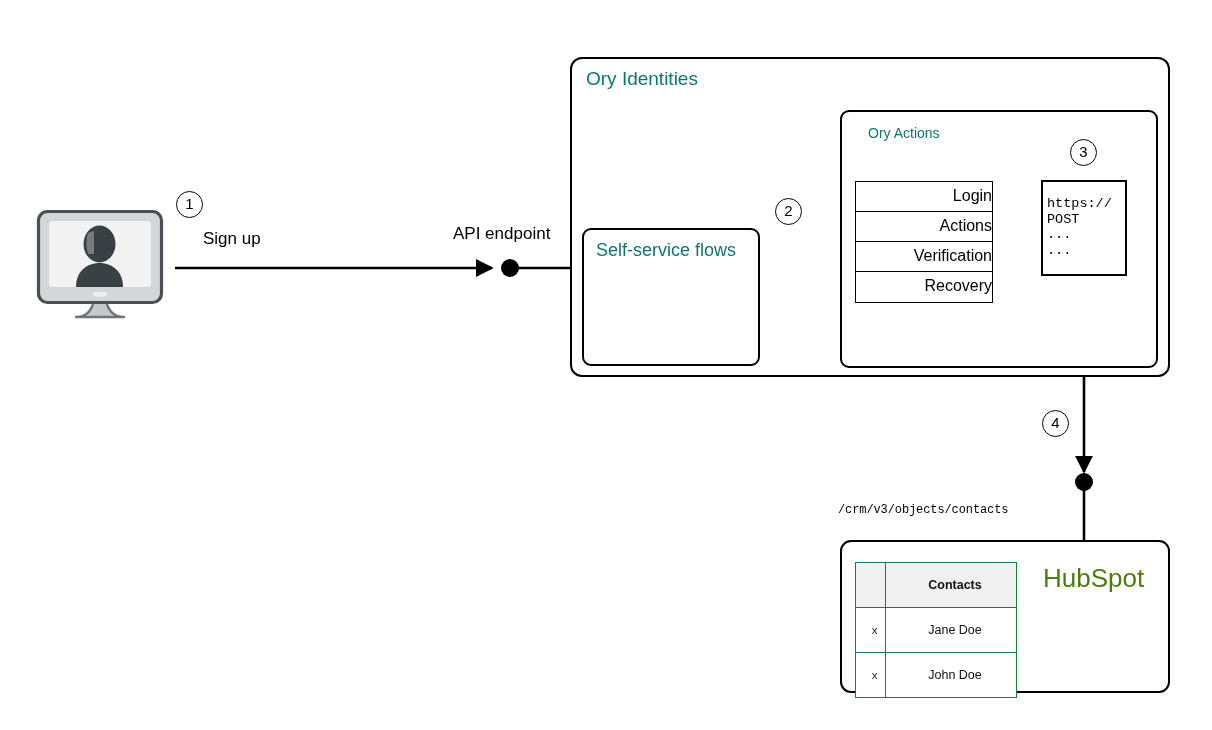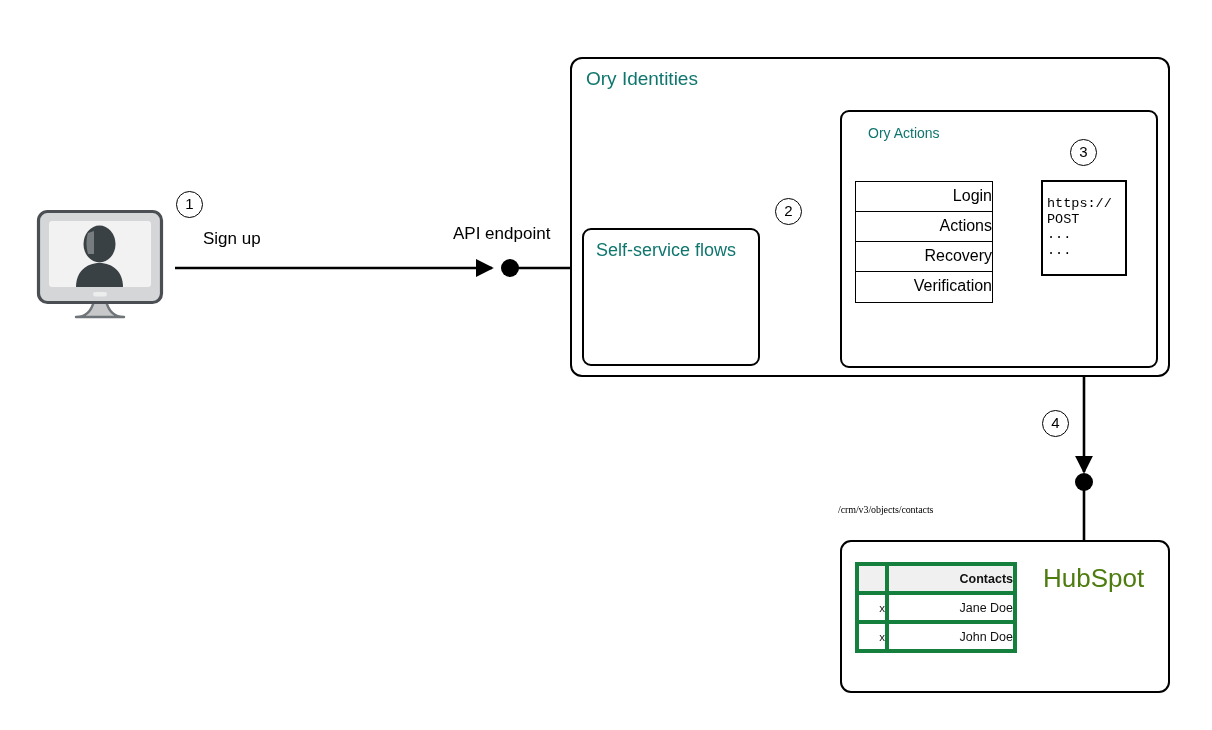--- a/index.html
+++ b/index.html
@@ -126,22 +126,22 @@
     font-size: 17px;
     line-height: 20px;
     color: #000000;
     white-space: nowrap;
     text-align: center;
   }
   #label-sign-up { left: 203px; top: 229px; }
   #label-api-endpoint { left: 453px; top: 224px; }
   #label-crm-path {
     left: 838px; top: 500px;
-    font-family: Liberation Serif, serif;
-    font-size: 10px;
+    font-family: Liberation Mono, monospace;
+    font-size: 12px;
     letter-spacing: -0.1px;
   }
 
   
   #monitor-icon {
     position: absolute;
     left: 36px;
     top: 209px;
     width: 128px;
     height: 116px;
@@ -162,26 +162,26 @@
     position: absolute;
     left: 855px;
     top: 562px;
     width: 162px;
     border-collapse: collapse;
     background: #ffffff;
     table-layout: fixed;
   }
   #contacts-table th,
   #contacts-table td {
-    border: 4px solid #15803d;
+    border: 1px solid #15803d;
     font-size: 12.5px;
     color: #111111;
-    height: 29px;
+    height: 45px;
     padding: 0 0 0 8px;
-    text-align: right;
+    text-align: center;
     font-weight: normal;
     box-sizing: border-box;
     overflow: hidden;
     white-space: nowrap;
   }
   #contacts-table th { background: #f0f0f0; font-weight: bold; }
   #contacts-table .col-mark { width: 30px; }
   #contacts-table td.cell-mark { font-size: 11.5px; color: #222222; }
 </style>
 </head>
@@ -239,22 +239,22 @@
 
   <div class="box" id="self-service-box"></div>
   <div class="box-title" id="self-service-title">Self-service flows</div>
 
   <div class="box" id="ory-actions-box"></div>
   <div class="box-title" id="ory-actions-title">Ory Actions</div>
 
   <div id="flow-list">
     <div class="flow-item">Login</div>
     <div class="flow-item">Actions</div>
+    <div class="flow-item">Verification</div>
     <div class="flow-item">Recovery</div>
-    <div class="flow-item">Verification</div>
   </div>
 
   <div id="webhook-box"></div>
   <div id="webhook-code">https://
 POST
 ...
 ...</div>
 
   <div class="step-badge" id="step-1">1</div>
   <div class="step-badge" id="step-2">2</div>

